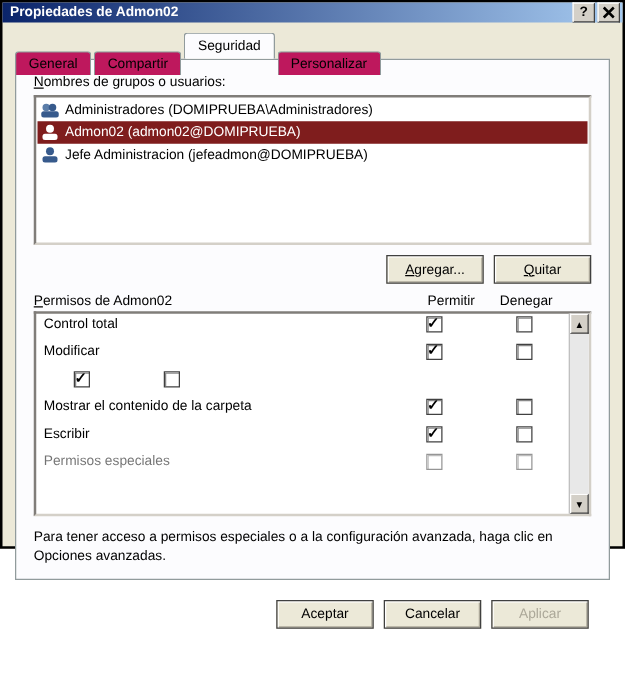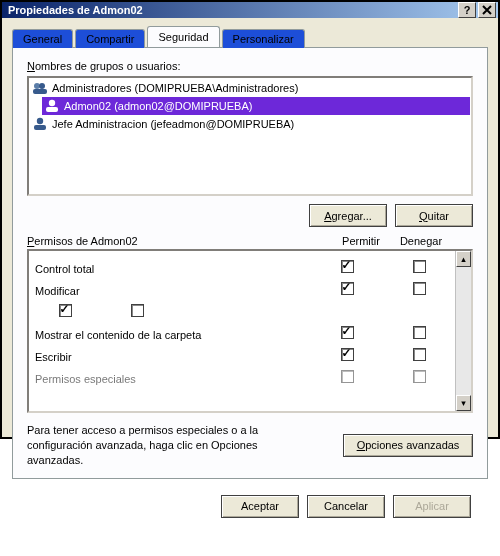--- a/index.html
+++ b/index.html
@@ -43,23 +43,23 @@
   }
   .tabstrip {
     display:flex; align-items:flex-end;
     position: relative; z-index:2;
   }
   .tab {
     padding: 3px 10px 3px 10px;
     border: 1px solid #919b9c;
     border-bottom: none;
     border-top-left-radius:3px; border-top-right-radius:3px;
-    background:#1d4ed8;
+    background:#be185d;
     margin-right:2px;
-    position:relative; top:1px;
+    position:relative; top:13px;
     cursor: default;
   }
   .tab.active {
     background:#fcfcfe;
     top:0;
     padding-top:4px; padding-bottom:4px;
     z-index:3;
   }
   .tabpage {
     flex:1;
@@ -74,21 +74,21 @@
     height: 120px;
     background:#fff;
     border: 2px inset #d4d0c8;
     overflow:auto;
     padding:1px;
   }
   .user-row {
     display:flex; align-items:center;
     height:18px; padding: 0 2px;
   }
-  .user-row.selected { background:#6d28d9; color:#fff;margin-left:12px;}
+  .user-row.selected { background:#7f1d1d; color:#fff;}
   .user-icon {
     width:16px; height:16px; margin-right:4px;
     display:flex; align-items:center; justify-content:center;
   }
   .user-icon svg { width:16px; height:16px;}
   .btnrow { display:flex; justify-content:flex-end; margin:8px 0 6px 0;}
   .btn {
     min-width:78px; height:23px;
     border:1px solid #404040;
     background:#ece9d8;
@@ -109,21 +109,21 @@
     height:164px;
     border: 2px inset #d4d0c8;
     background:#fff;
     display:flex;
   }
   .perm-scroll {
     flex:1; overflow:hidden;
     padding: 2px 0;
   }
   .perm-row {
-    display:flex; align-items:flex-end;
+    display:flex; align-items:flex-start;
     height:22px; padding: 0 6px; gap: 12px;
   }
   .perm-row .pname{ flex:1; }
   .perm-row .pcol{ width:60px; text-align:center;}
   .chk {
     width:13px; height:13px;
     display:inline-block;
     border:1px solid #404040;
     background:#fff;
     box-shadow: inset 1px 1px 0 #888;
@@ -266,23 +266,20 @@
         </div>
         <div class="scrollbar">
           <div class="sb-btn">▴</div>
           <div class="sb-track"></div>
           <div class="sb-btn">▾</div>
         </div>
       </div>
 
       <div class="note-row">
         <div class="note">Para tener acceso a permisos especiales o a la configuración avanzada, haga clic en Opciones avanzadas.</div>
-        <span class="btn" style="min-width:130px">
-            <span class="underline-first">Opciones avanzadas</span>
-          </span>
       </div>
 
     </div>
 
   </div>
 
   <div class="footer">
     <span class="btn">Aceptar</span>
     <span class="btn">Cancelar</span>
     <span class="btn disabled">

